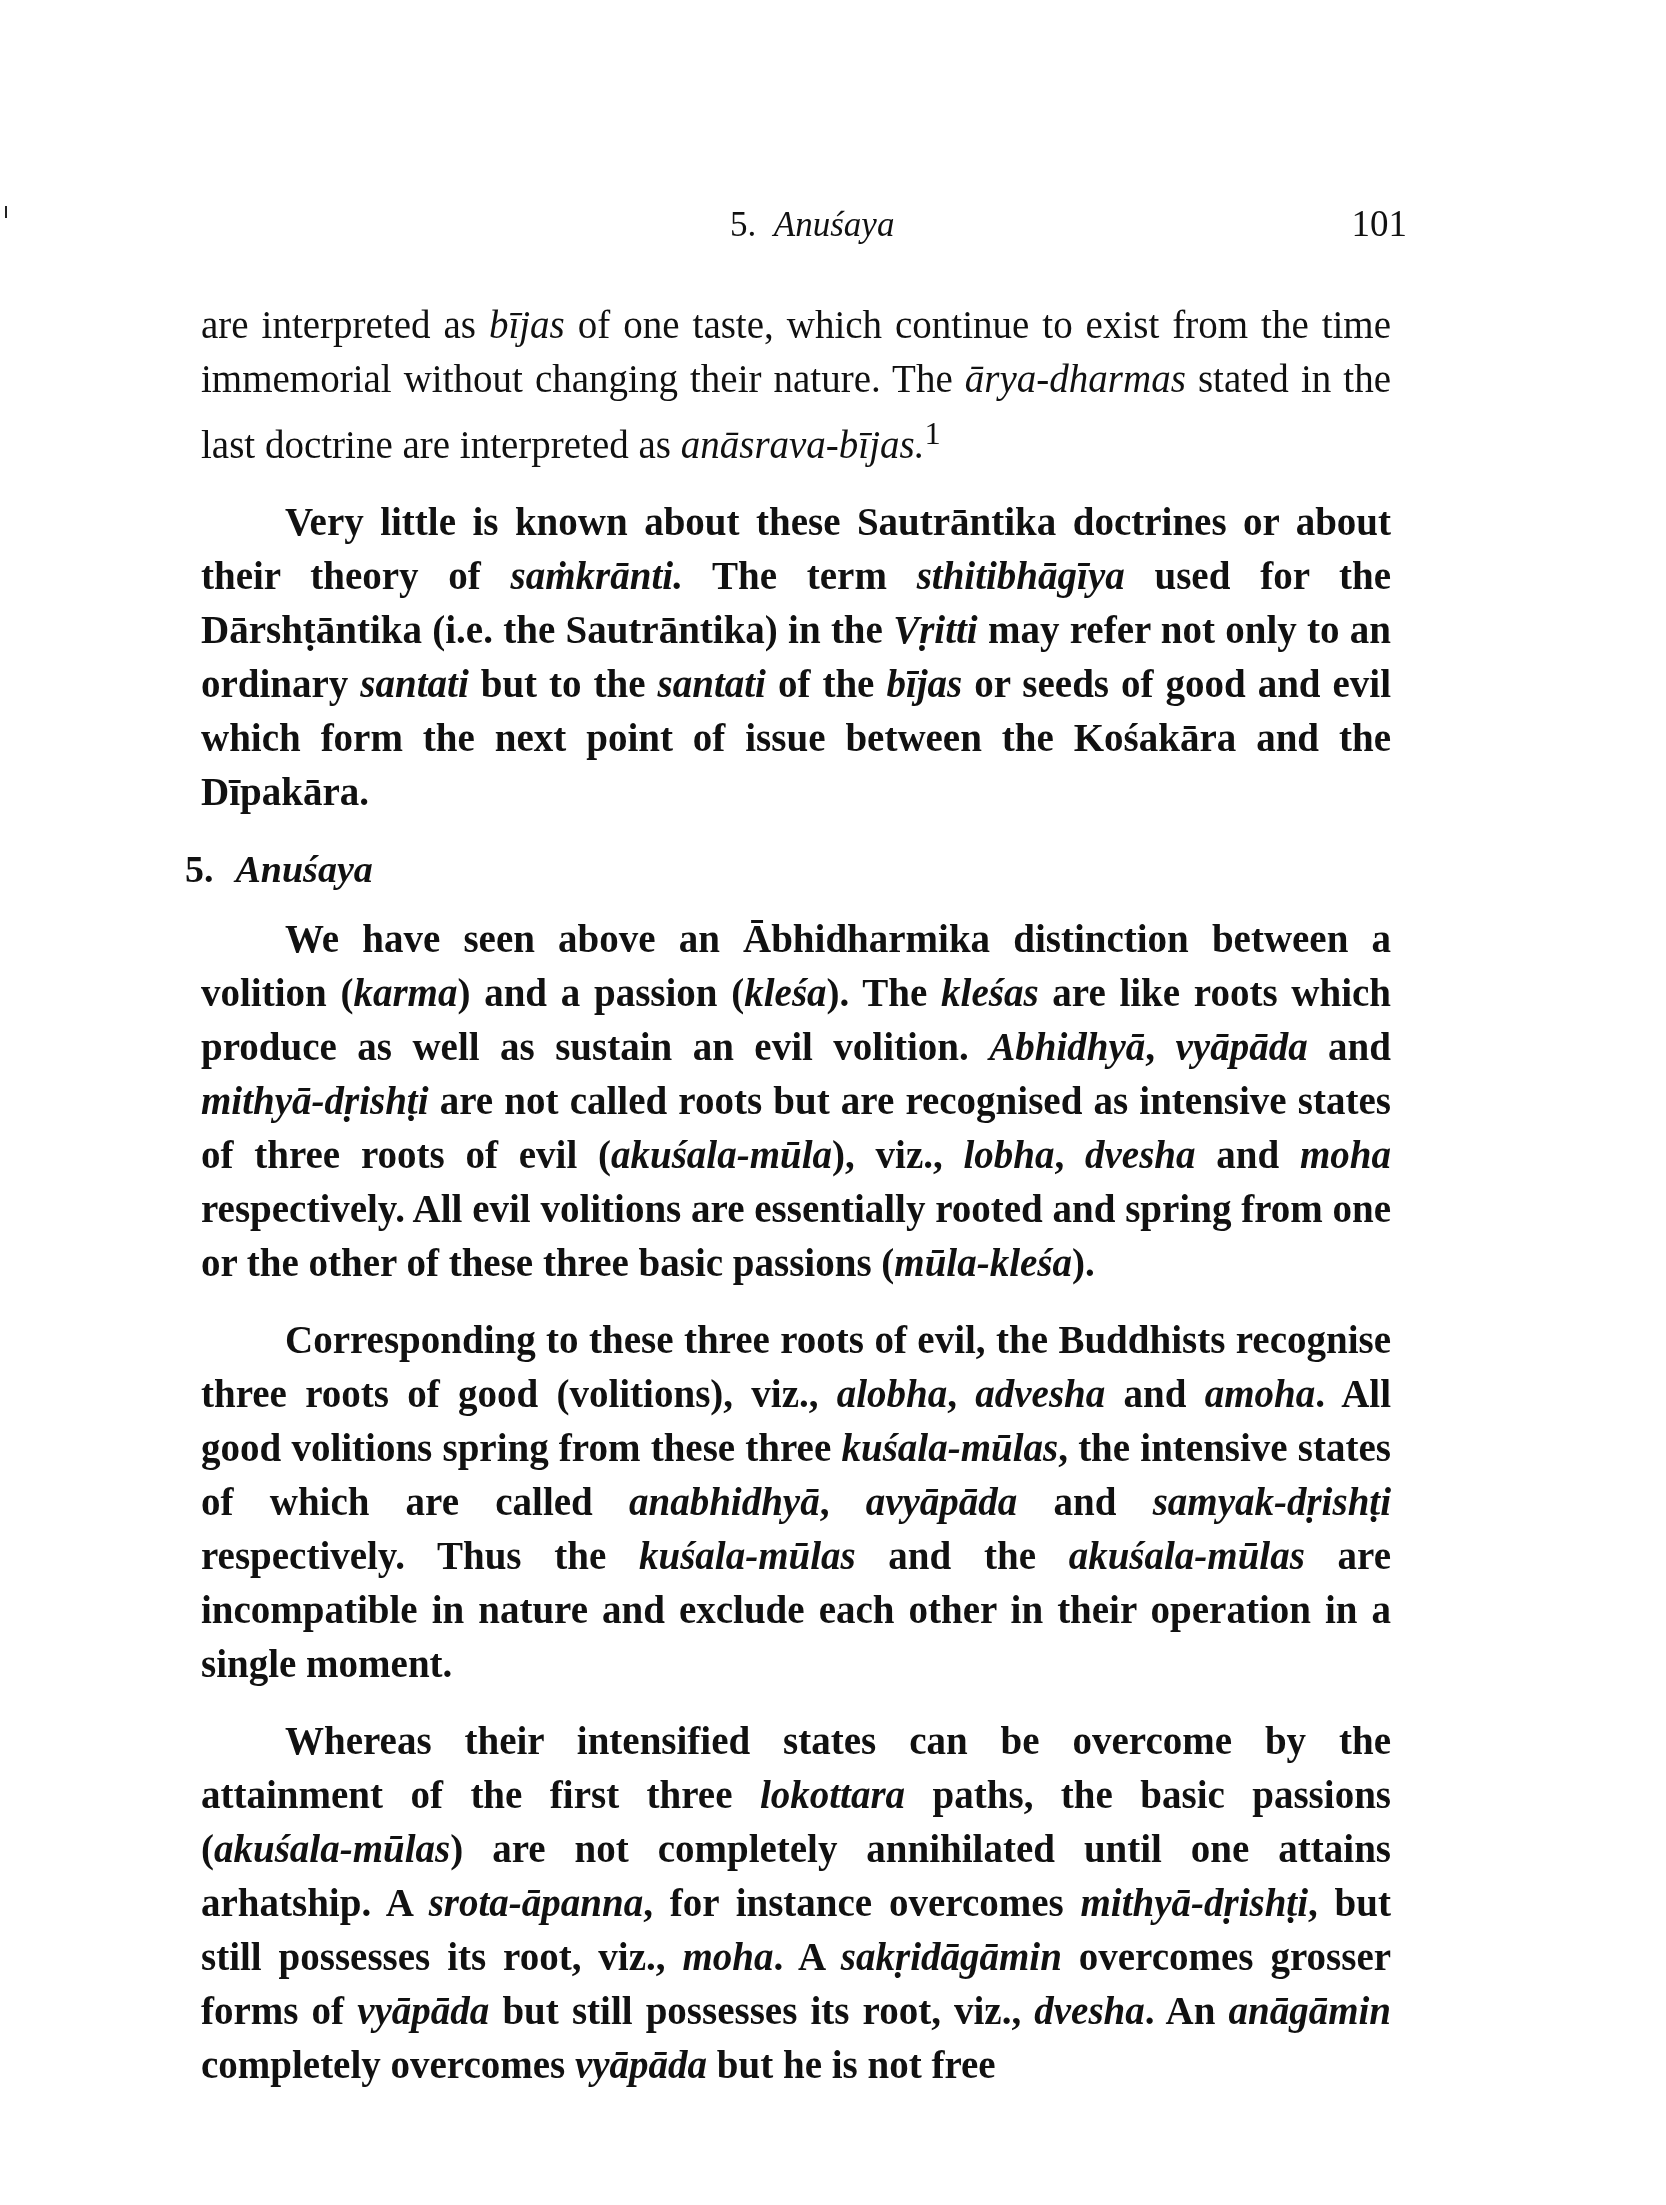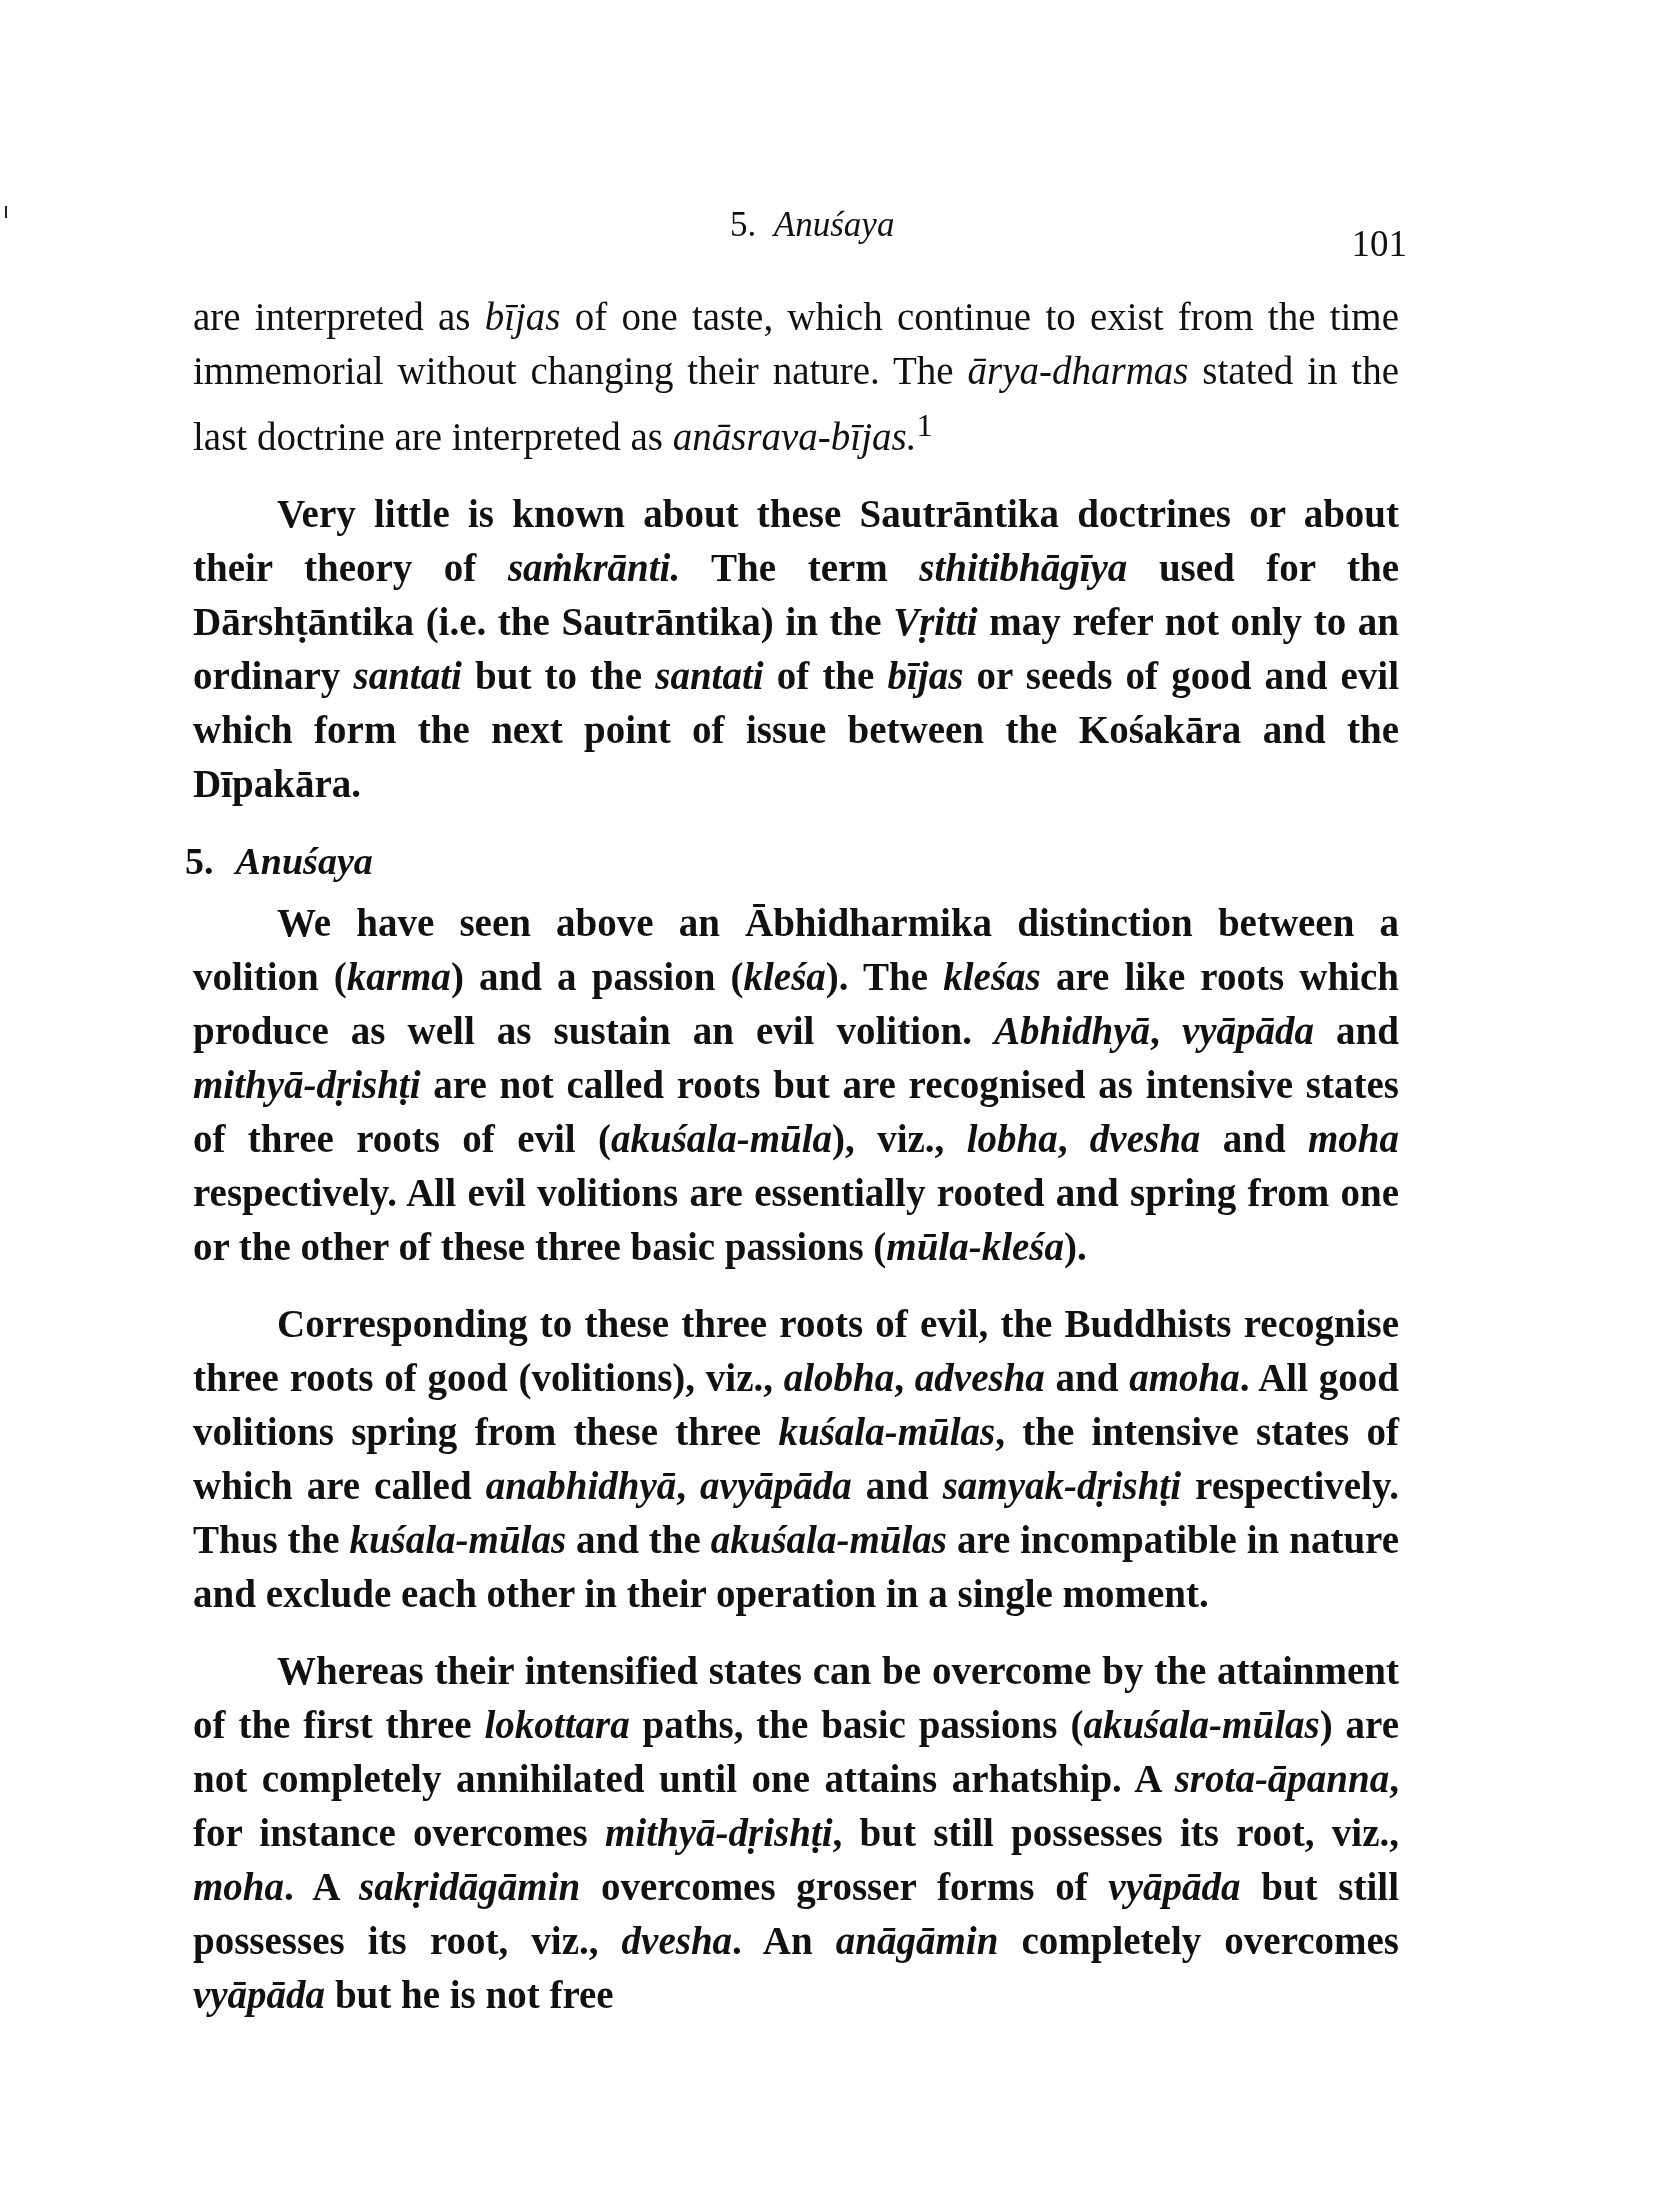--- a/index.html
+++ b/index.html
@@ -7,26 +7,26 @@
     width: 1667px; height: 2604px; position: relative; overflow: hidden;
     font-family: "Liberation Serif", "DejaVu Serif", serif; color: #111;
   }
   .stray-mark { position: absolute; background: #222; }
   .running-head {
     position: absolute; left: 185px; top: 201px; width: 1222px; height: 57px;
     font-size: 35px;
   }
   .running-head .sec { position: absolute; left: 545px; top: 4.4px; }
   .running-head .sec i { margin-left: 17.6px; }
-  .running-head .folio { position: absolute; right: 0; top: 21px; font-size: 37px; }
+  .running-head .folio { position: absolute; right: 0; top: 1px; font-size: 37px; }
   .body-text {
     position: absolute; left: 185px; top: 282px; width: 1222px;
     font-size: 39px; line-height: 54px; text-align: justify;
   }
-  .body-text p { margin: 8px; }
+  .body-text p { margin: 16px; }
   .body-text p.indent { text-indent: 84px; font-weight: bold; }
   .body-text p.gap { margin-top: 23px; }
   .body-text i { font-style: italic; }
   .section-heading { margin: 23px 0 0 0; font-size: 38px; line-height: 54px; }
   .section-heading .num { margin-right: 22px; }
 </style>
 </head>
 <body>
 
 <div class="stray-mark" style="left:5.3px;top:206px;width:1.8px;height:11.5px;"></div>

